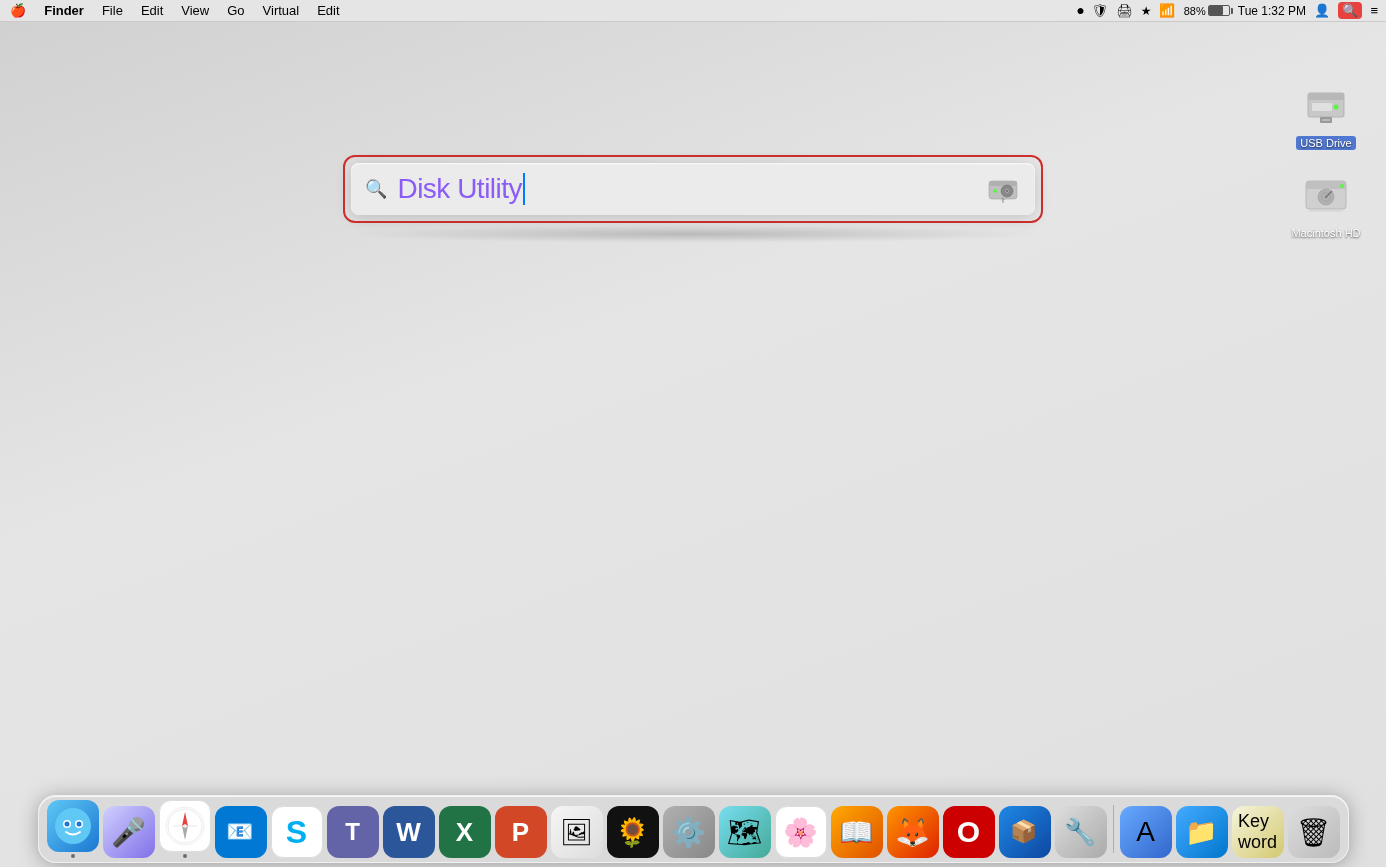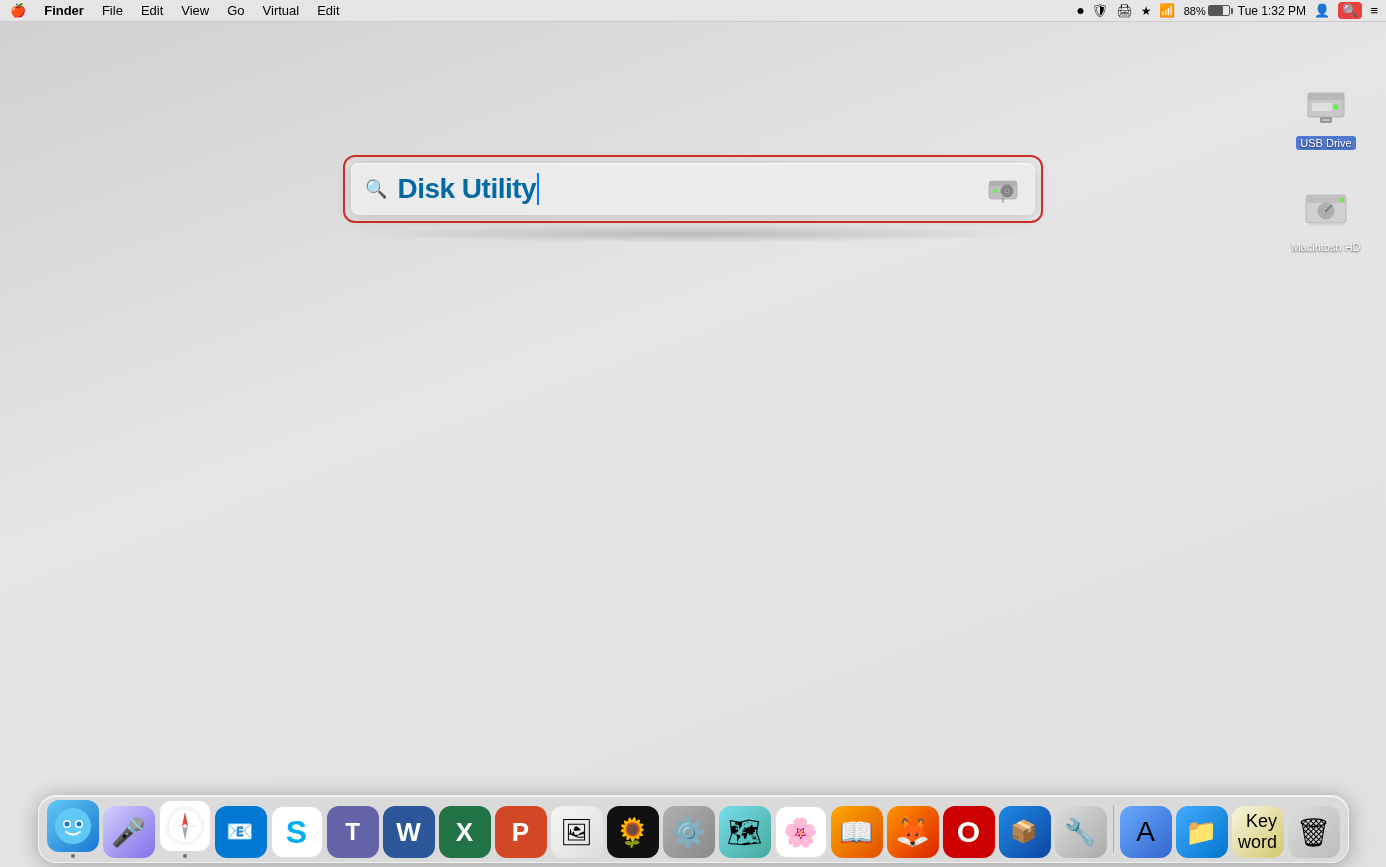--- a/index.html
+++ b/index.html
@@ -114,22 +114,22 @@
     }
 
     .spotlight-input-area {
       flex: 1;
       display: flex;
       align-items: center;
     }
 
     .spotlight-text {
       font-size: 28px;
-      font-weight: 700;
-      color: #0369a1;
+      font-weight: 400;
+      color: #8b5cf6;
       letter-spacing: -0.5px;
     }
 
     .spotlight-cursor {
       width: 2px;
       height: 32px;
       background: #007aff;
       margin-left: 1px;
       animation: blink 1s step-end infinite;
     }
@@ -157,21 +157,21 @@
       border-radius: 50%;
     }
 
     
     .desktop-icons {
       position: absolute;
       top: 80px;
       right: 20px;
       display: flex;
       flex-direction: column;
-      gap: 34px;
+      gap: 20px;
       align-items: center;
     }
 
     .desktop-icon {
       display: flex;
       flex-direction: column;
       align-items: center;
       cursor: pointer;
       width: 80px;
     }
@@ -604,21 +604,21 @@
       </div>
     </div>
 
     <div class="dock-item">
       <div class="dock-item-icon docfolder-icon" style="background:linear-gradient(135deg,#4af,#07c);">
         <span style="font-size:26px;">📁</span>
       </div>
     </div>
 
     <div class="dock-item">
-      <div class="dock-item-icon keyword-icon" style="background:linear-gradient(135deg,#f5f5dc,#d4c870);text-align:right;">
+      <div class="dock-item-icon keyword-icon" style="background:linear-gradient(135deg,#f5f5dc,#d4c870);">
         <span style="font-size:18px;">Key<br>word</span>
       </div>
     </div>
 
     <div class="dock-item">
       <div class="dock-item-icon trash-icon" style="background:linear-gradient(135deg,#ddd,#bbb);">
         <span style="font-size:28px;">🗑</span>
       </div>
     </div>
 

